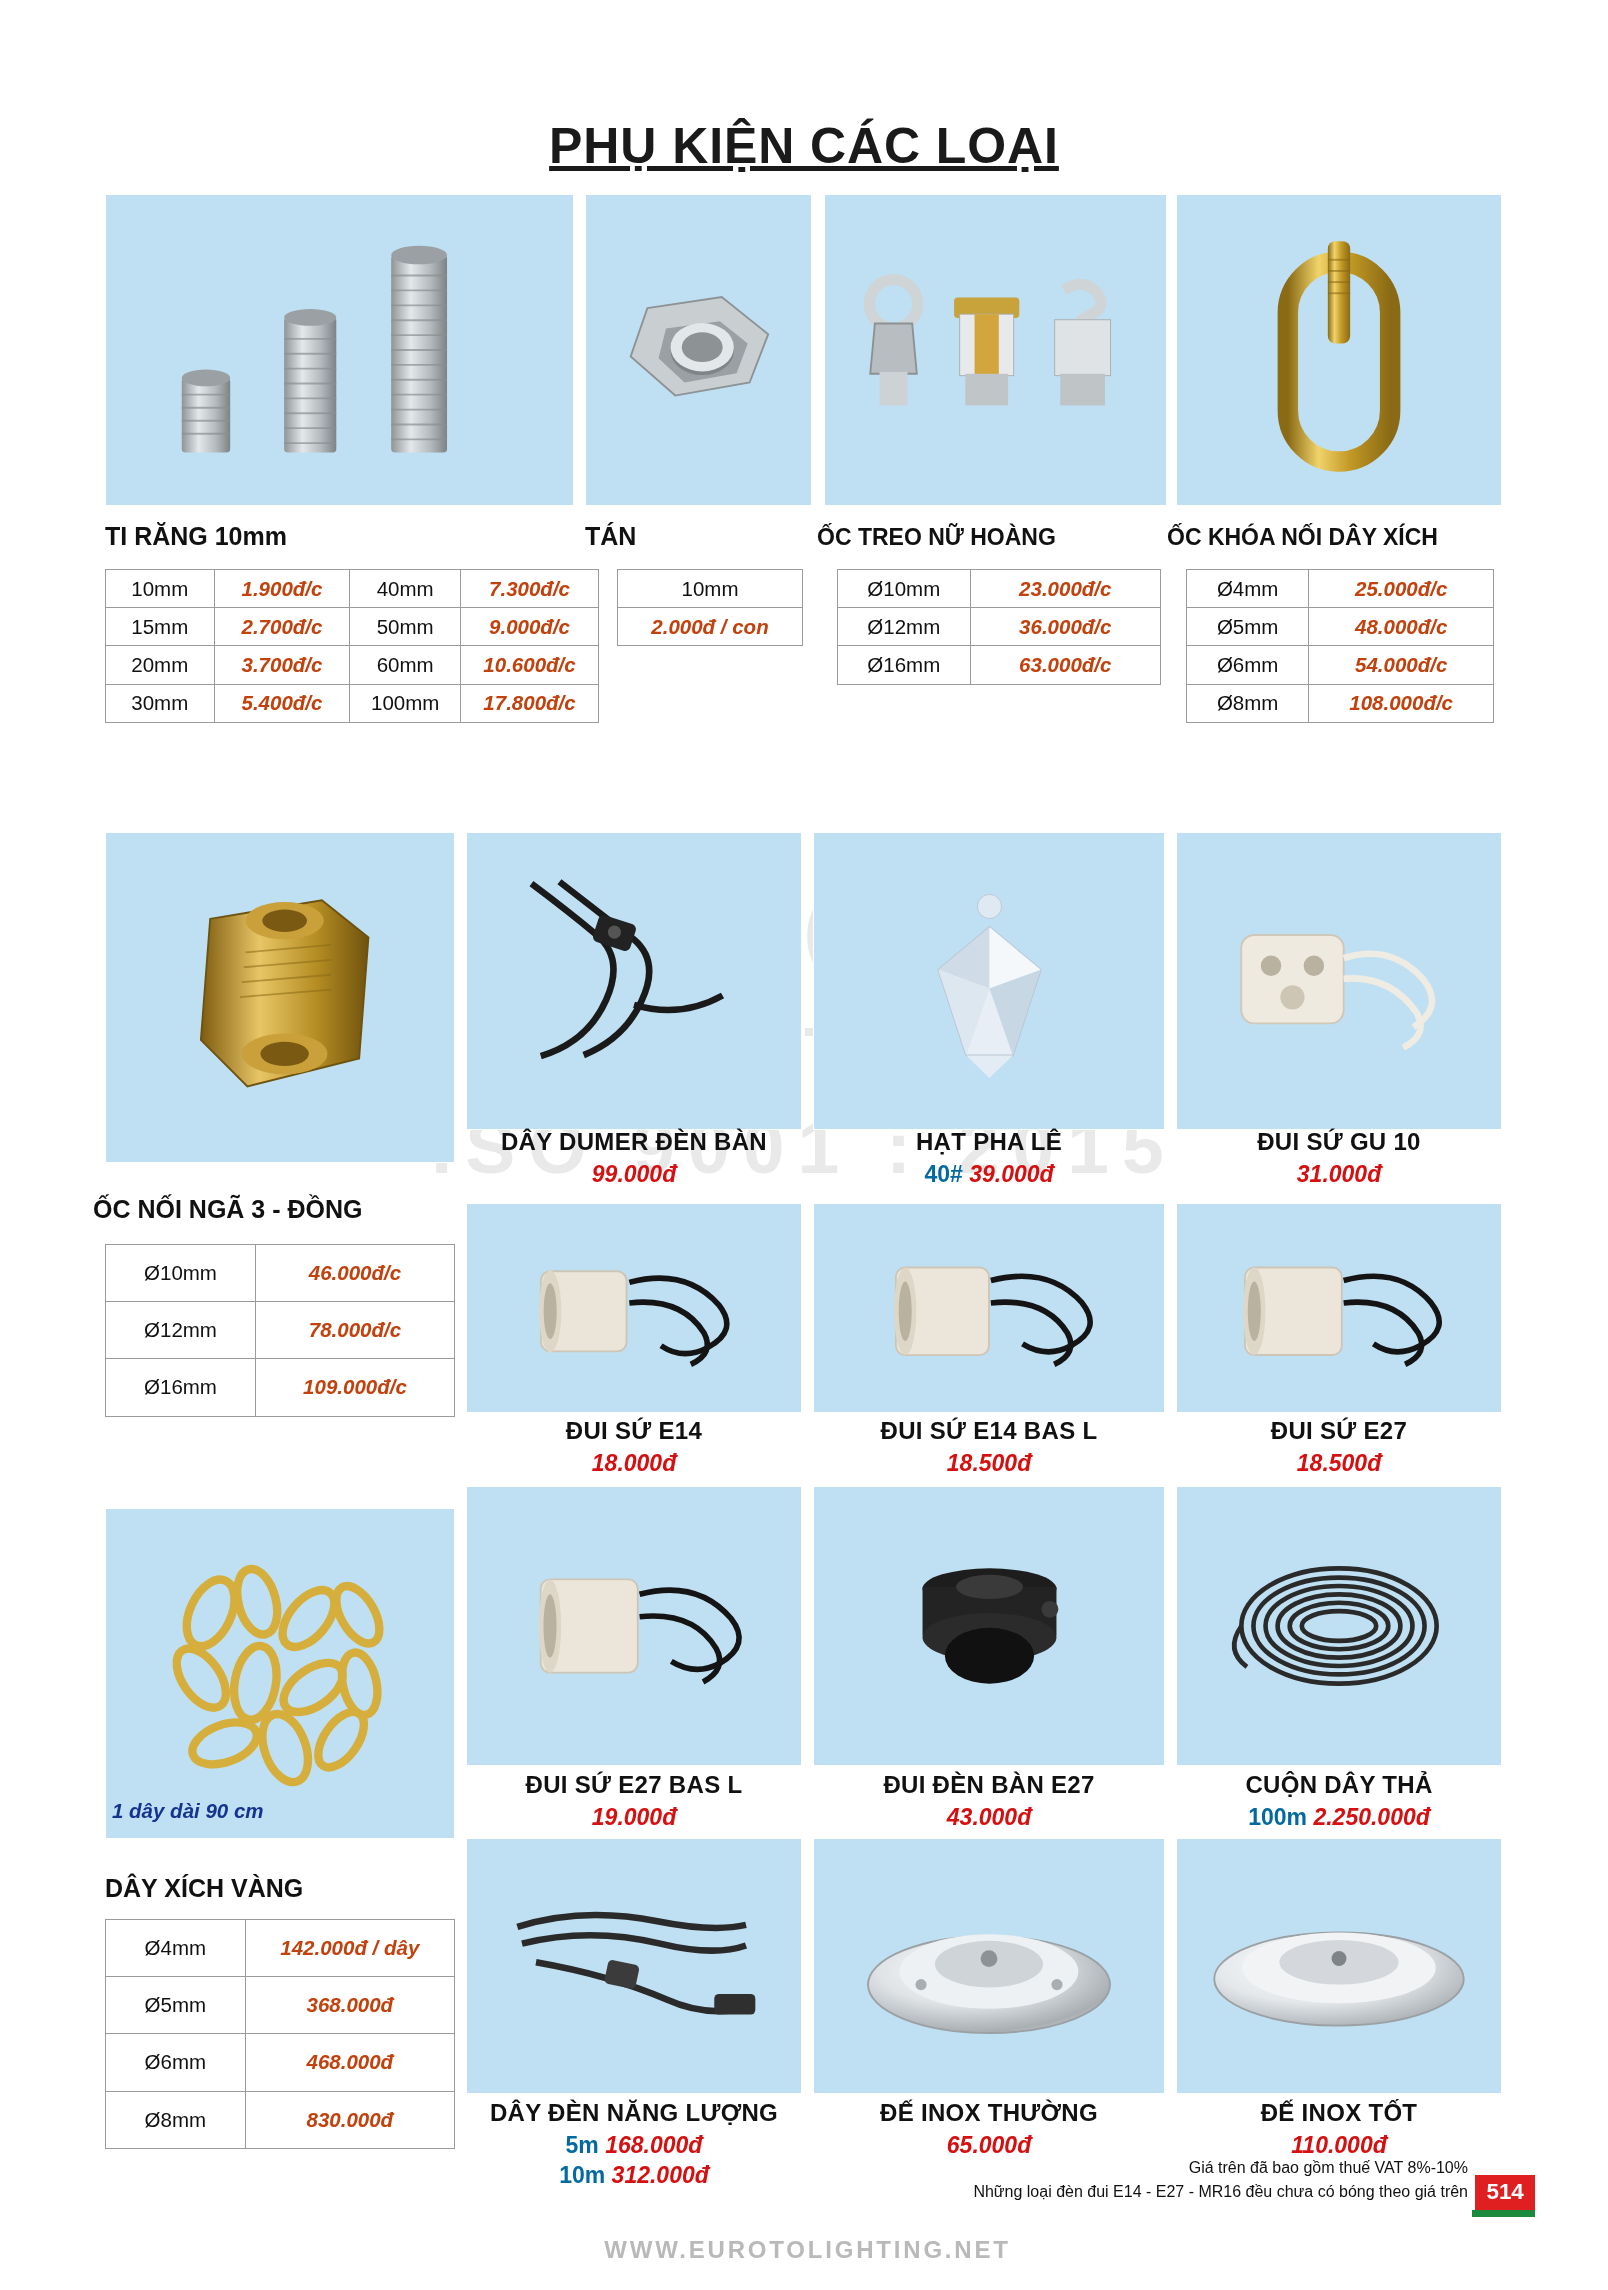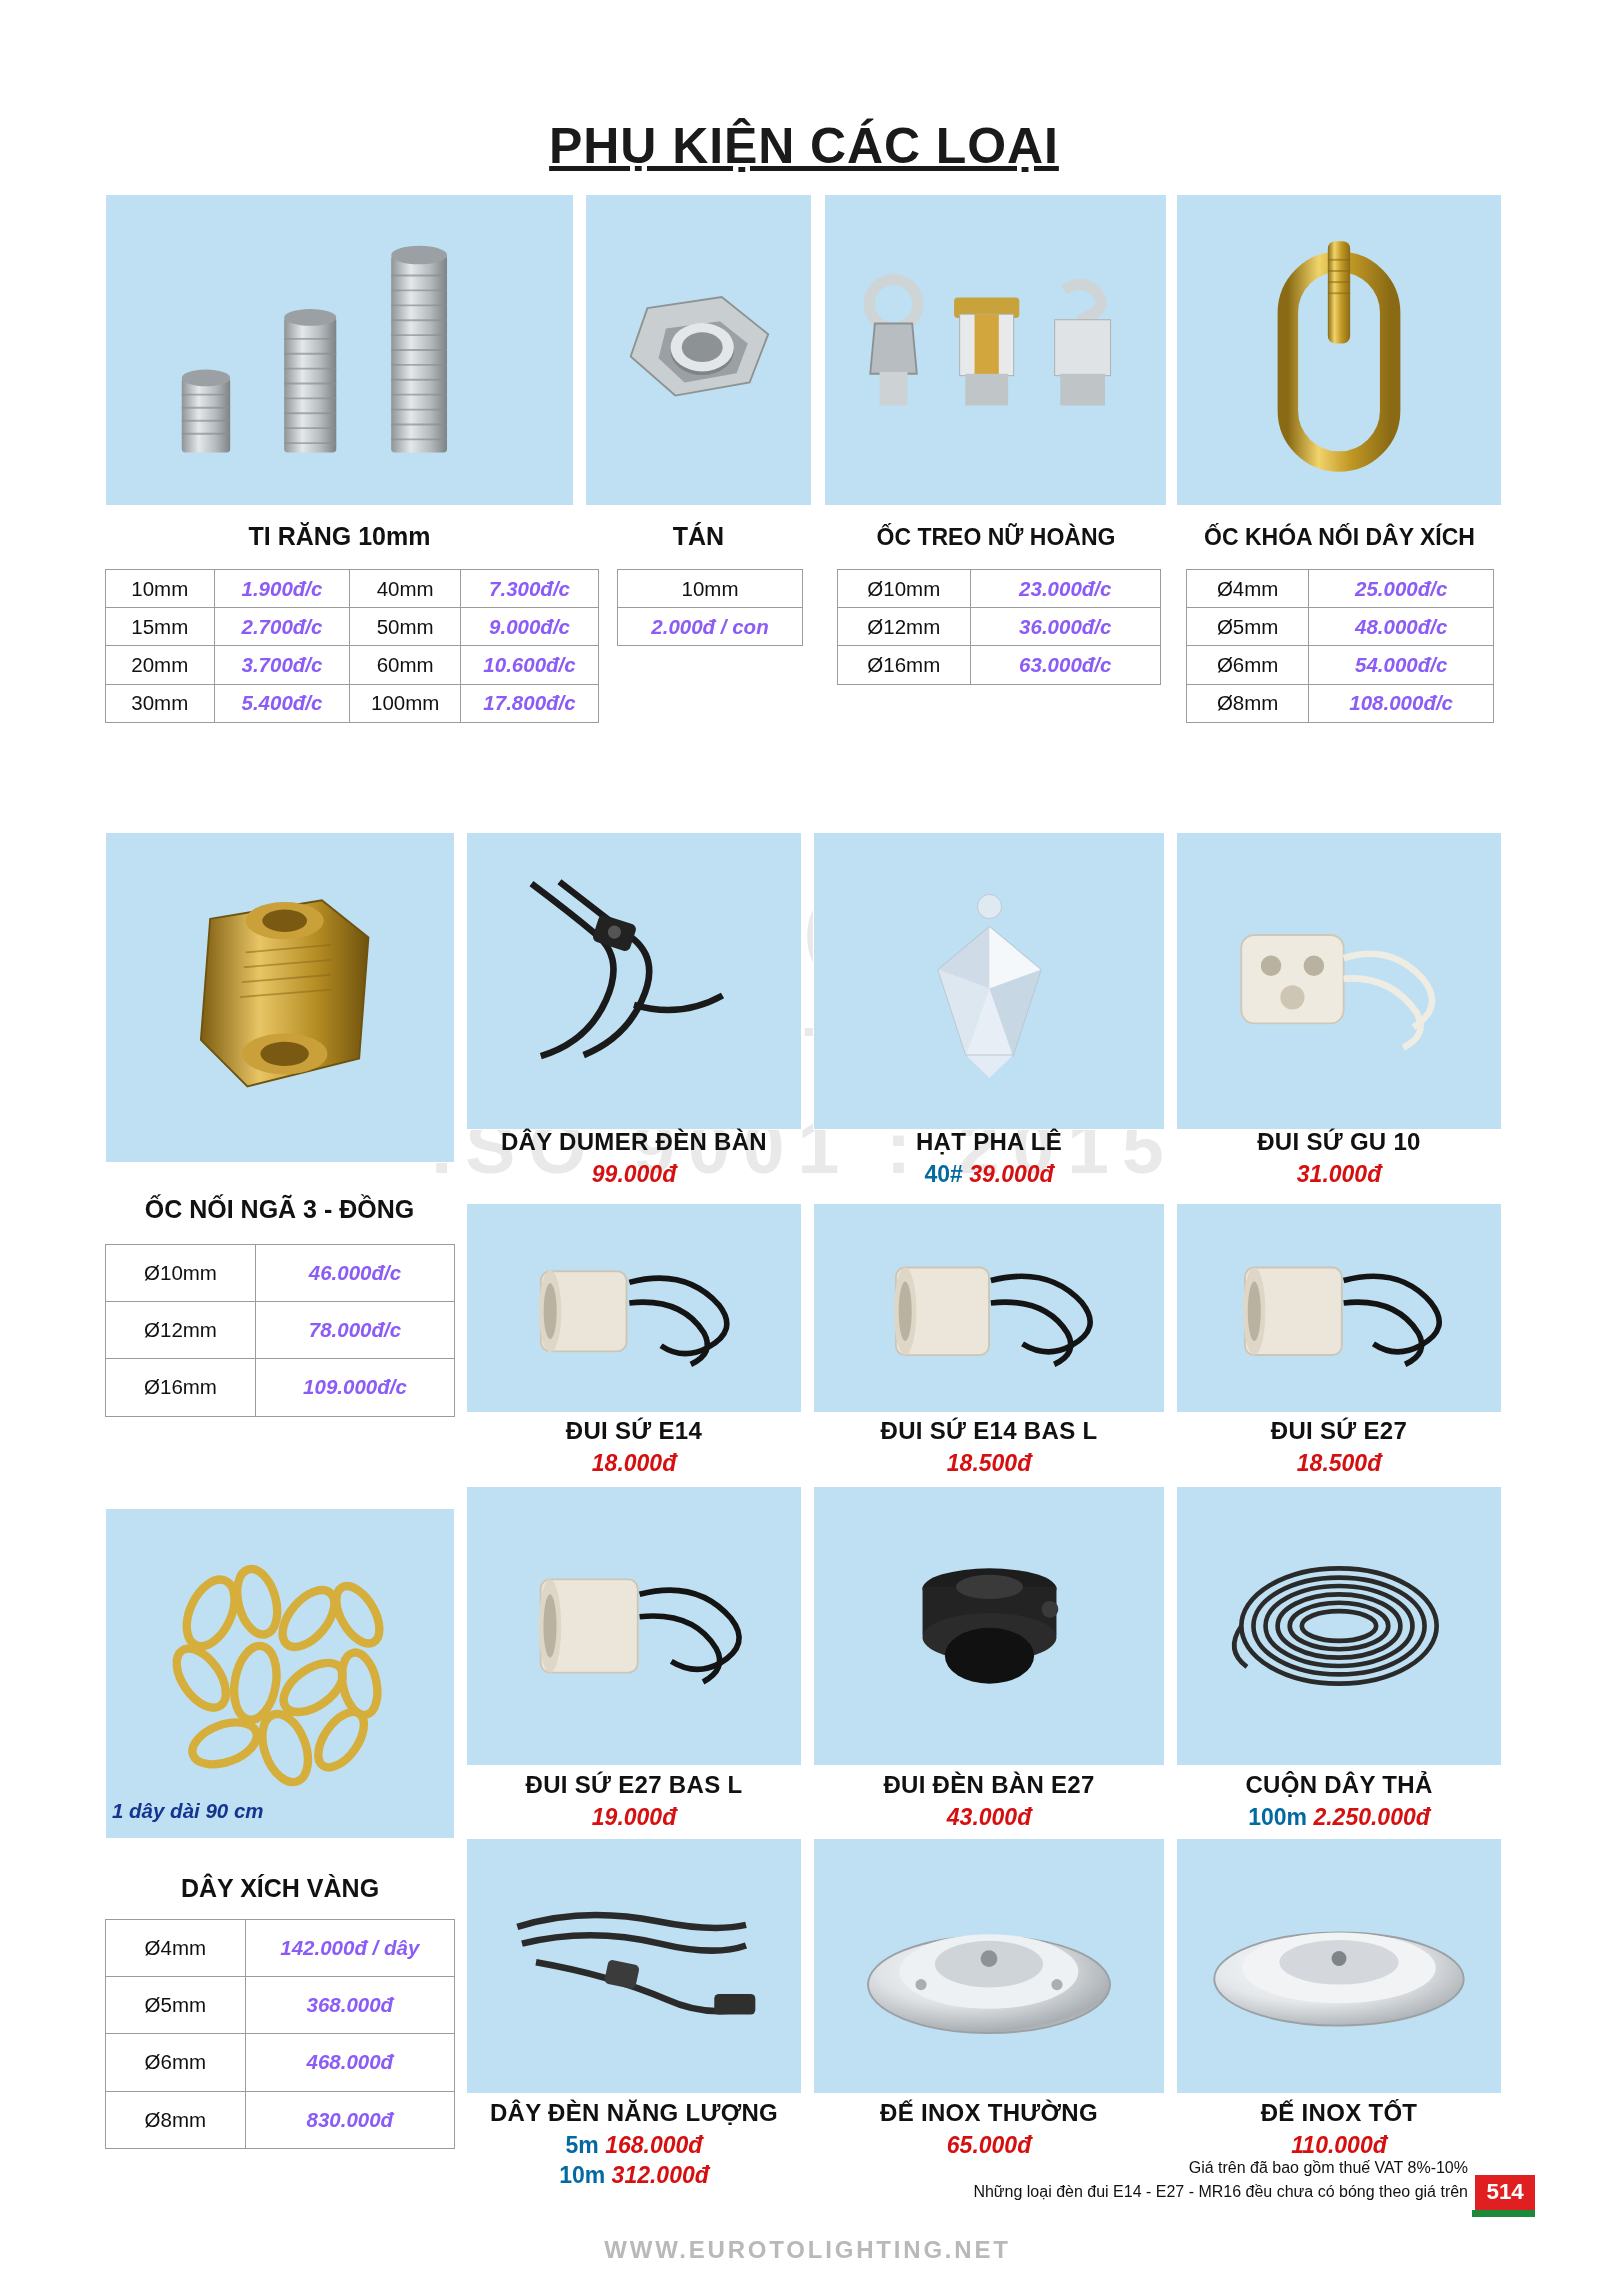--- a/index.html
+++ b/index.html
@@ -72,24 +72,24 @@
   }
   table.pt td{
     border:0.9px solid #9b9b9b;
     font-size:20.5px;
     padding:5.6px 3.7px;
     text-align:center;
     color:#111;
     height:26px;
   }
   table.pt td.price{
-    color:#8b5cf6;font-style:italic;font-weight:bold;margin-top:47px;
+    color:#c2410c;font-style:italic;font-weight:bold;margin-top:47px;
   }
   .sec-title{
-    position:absolute;text-align:center;font-size:25px;font-weight:bold;color:#111;z-index:2;
+    position:absolute;font-size:25px;font-weight:bold;color:#111;z-index:2;
   }
   
   .footer-note{
     position:absolute;right:140px;bottom:86px;text-align:right;
     font-size:16px;color:#111;line-height:1.5;z-index:3;
   }
   .page-num{
     position:absolute;right:73px;bottom:80px;
     background:#e02020;color:#fff;font-size:22.4px;font-weight:bold;
     padding:4.7px 11.2px;z-index:3;

